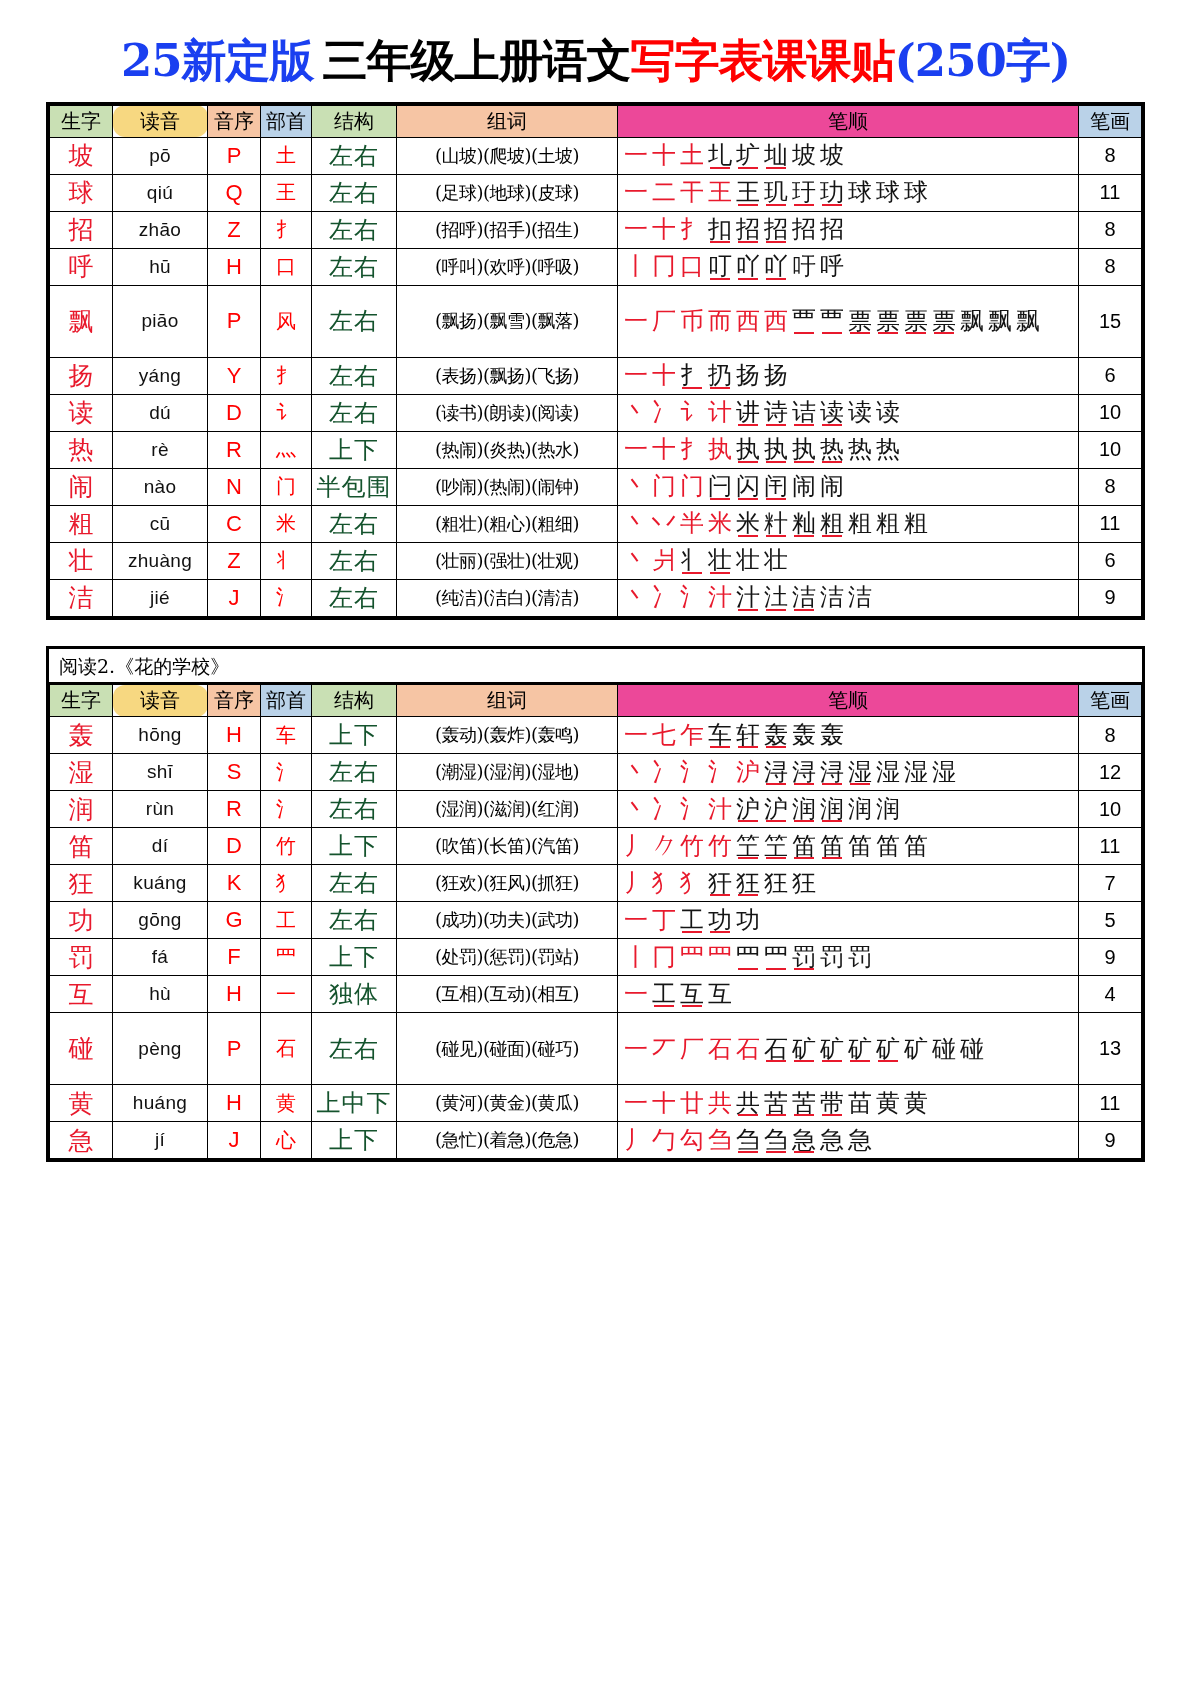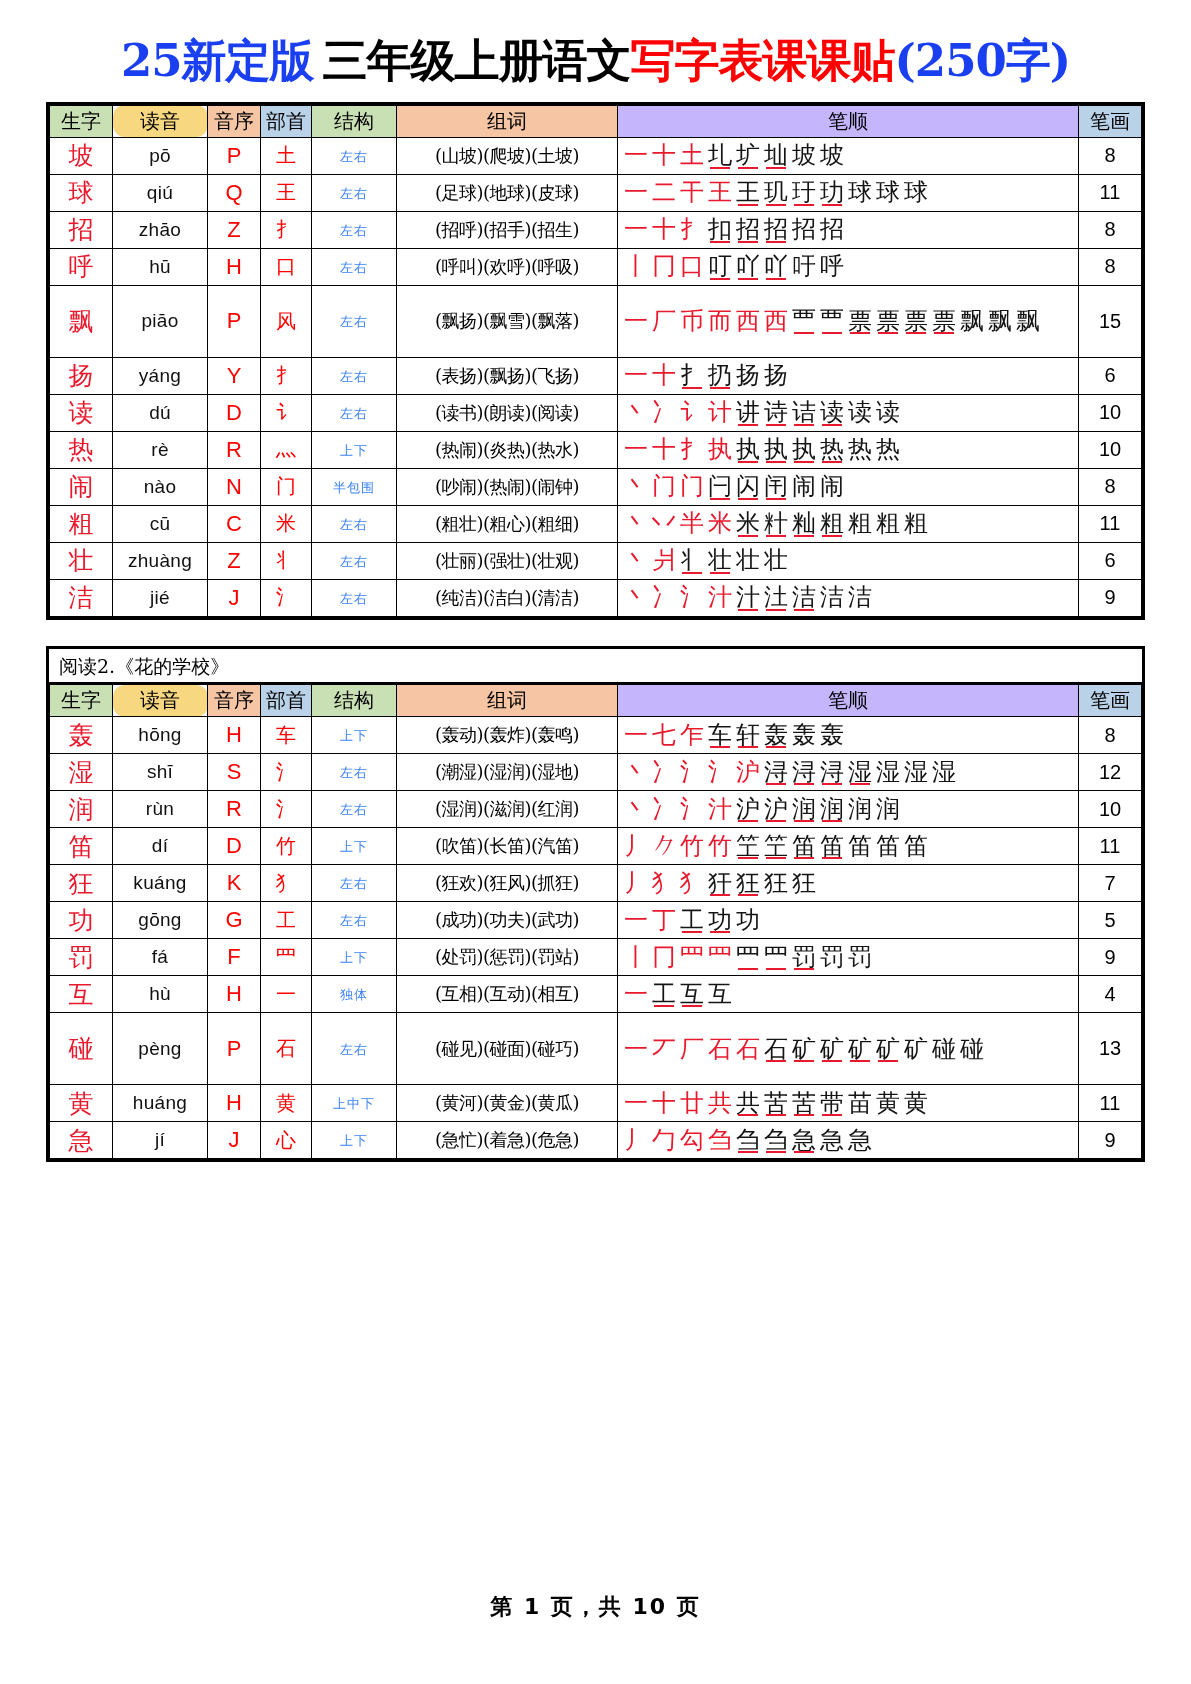--- a/index.html
+++ b/index.html
@@ -60,41 +60,41 @@
     font-weight:normal;
     height:31px;
     color:#000;
   }
   .c-sheng{background:#c9e0b4;}
   .c-duyin{background:#f7d881;border-radius:12px;}
   .c-yinxu{background:#f6c5a4;}
   .c-bushou{background:#bad2e8;}
   .c-jiegou{background:#c9e0b4;}
   .c-zuci{background:#f6c5a4;}
-  .c-bishun{background:#c4b5fd;}
+  .c-bishun{background:#ec4899;}
   .c-bihua{background:#bad2e8;}
 
   
   .w-sheng{width:62px;}
   .w-duyin{width:94px;}
   .w-yinxu{width:52px;}
   .w-bushou{width:50px;}
   .w-jiegou{width:84px;margin-top:32px;}
   .w-zuci{width:220px;}
   .w-bishun{width:auto;}
   .w-bihua{width:62px;}
 
   tbody tr{height:37px;}
   tbody tr.tall{height:72px;}
 
   .zi{color:#e8192c;font-size:25px;line-height:1;font-family:"DejaVu Serif","Liberation Serif",serif;}
   .pin{color:#111;font-size:19px;font-family:"Liberation Sans","DejaVu Sans",sans-serif;letter-spacing:.3px;}
   .ltr{color:#ff0000;font-size:22px;font-family:"Liberation Sans","DejaVu Sans",sans-serif;}
   .rad{color:#ff0000;font-size:20px;font-family:"DejaVu Serif","Liberation Serif",serif;}
-  .struct{color:#3b82f6;font-size:13px;font-family:"DejaVu Serif","Liberation Serif",serif;letter-spacing:1px;}
+  .struct{color:#14532d;font-size:24px;font-family:"DejaVu Serif","Liberation Serif",serif;letter-spacing:1px;}
   .words{color:#000;font-size:18px;font-family:"DejaVu Serif","Liberation Serif",serif;white-space:nowrap;letter-spacing:-0.5px;}
   .cnt{color:#000;font-size:20px;font-family:"Liberation Sans","DejaVu Sans",sans-serif;}
 
   
   .strokes{
     text-align:left;
     padding:1px 4px 1px 6px;
     line-height:1.0;
     white-space:normal;
     overflow:hidden;
@@ -399,14 +399,13 @@
               <td><span class="struct">上下</span></td>
               <td><span class="words">(急忙)(着急)(危急)</span></td>
               <td class="strokes"><span class="s p">丿</span><span class="s p">勹</span><span class="s p">勾</span><span class="s p">刍</span><span class="s hl">刍</span><span class="s hl">刍</span><span class="s hl">急</span><span class="s f">急</span><span class="s f">急</span></td>
               <td><span class="cnt">9</span></td>
             </tr>
           </tbody>
         </table>
       </div>
     </div>
 
-  <div class="footer">第 1 页，共 10 页</div>
 </div>
 
 </body></html>

